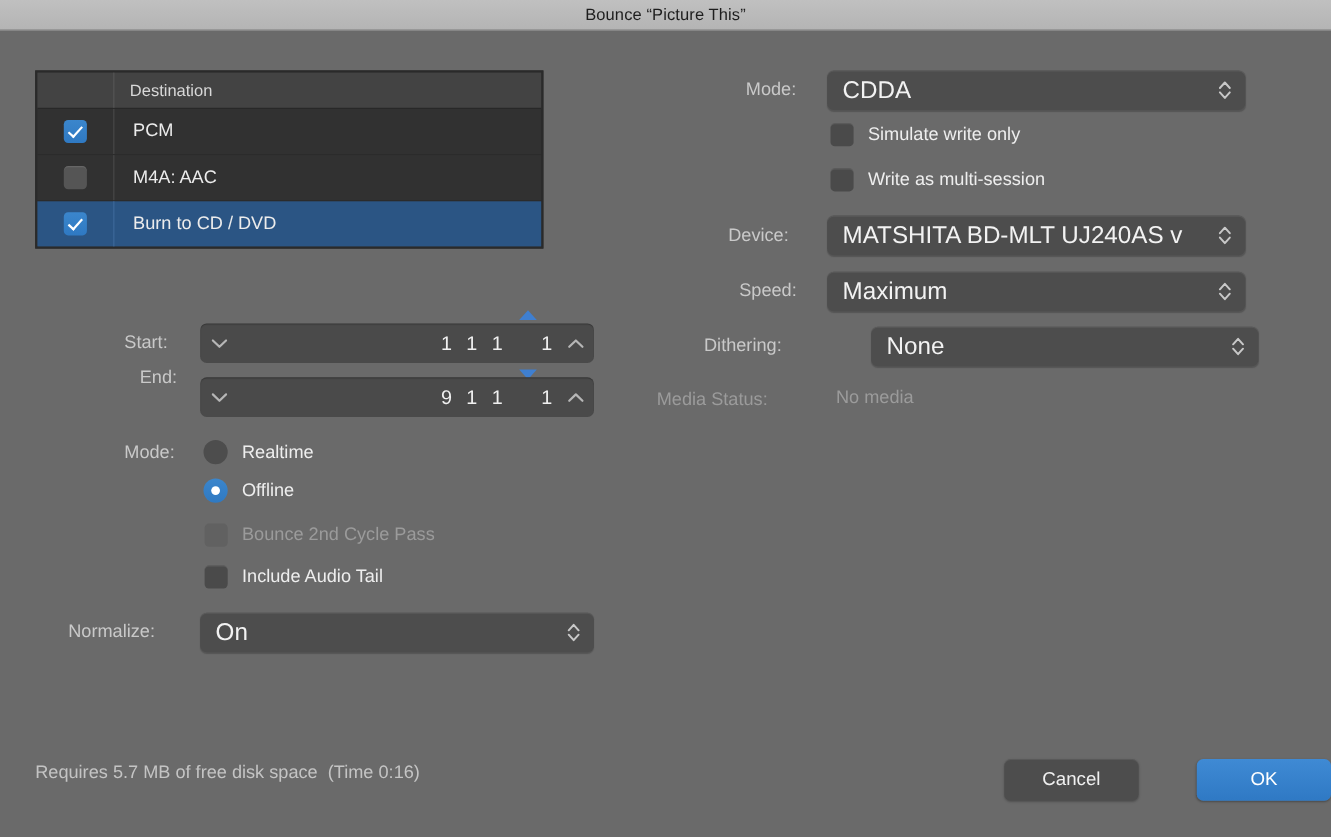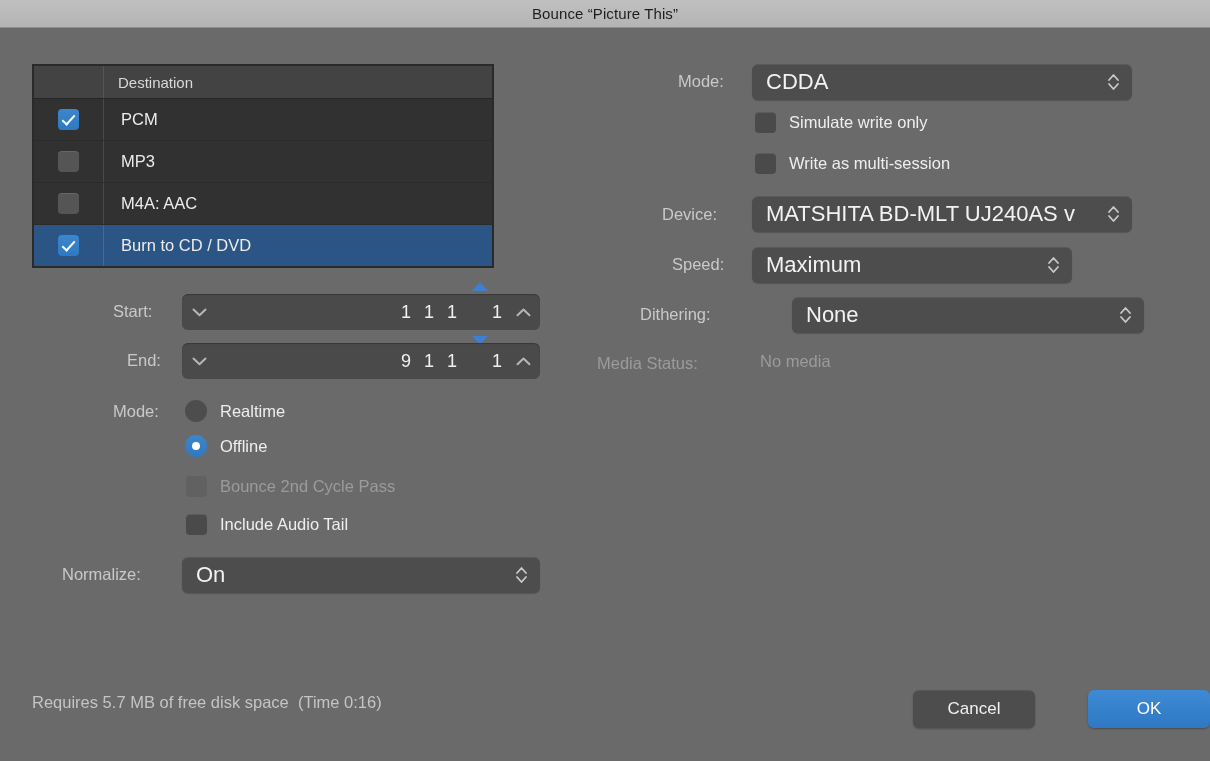--- a/index.html
+++ b/index.html
@@ -296,26 +296,20 @@
       <div class="dest-header-label">Destination</div>
     </div>
 
     <div class="dest-row">
       <div class="dest-row-check">
         <span class="cbox checked"></span>
       </div>
       <div class="dest-row-label">PCM</div>
     </div>
 
-    <div class="dest-row">
-      <div class="dest-row-check">
-        <span class="cbox"></span>
-      </div>
-      <div class="dest-row-label">MP3</div>
-    </div>
 
     <div class="dest-row">
       <div class="dest-row-check">
         <span class="cbox"></span>
       </div>
       <div class="dest-row-label">M4A: AAC</div>
     </div>
 
     <div class="dest-row selected">
       <div class="dest-row-check">
@@ -339,21 +333,21 @@
       <span>1</span>
       <span class="grp2">1</span>
     </span>
     <span class="pos-chev-right">
       <svg width="15" height="9" viewBox="0 0 15 9">
           <path d="M1.5 7.3 L7.5 1.5 L13.5 7.3" fill="none" stroke="#b6b6b6" stroke-width="2" stroke-linecap="round" stroke-linejoin="round"></path>
         </svg>
     </span>
   </div>
 
-  <div class="lbl" style="position:absolute; left:127px; top:322px;">End:</div>
+  <div class="lbl" style="position:absolute; left:127px; top:305px;">End:</div>
   <div class="marker down" style="left:472px; top:307px;"></div>
   <div class="posfield" style="left:182px; top:314px; width:358px;">
     <span class="pos-chev-left">
       <svg width="15" height="9" viewBox="0 0 15 9">
           <path d="M1.5 1.5 L7.5 7.3 L13.5 1.5" fill="none" stroke="#b6b6b6" stroke-width="2" stroke-linecap="round" stroke-linejoin="round"></path>
         </svg>
     </span>
     <span class="pos-values">
       <span>9</span>
       <span>1</span>
@@ -426,21 +420,21 @@
     <span class="popup-text">MATSHITA BD-MLT UJ240AS v</span>
     <span class="popup-arrows">
       <svg width="13" height="20" viewBox="0 0 13 20">
           <path d="M2 8 L6.5 3 L11 8" fill="none" stroke="#c8c8c8" stroke-width="1.8" stroke-linecap="round" stroke-linejoin="round"></path>
           <path d="M2 12 L6.5 17 L11 12" fill="none" stroke="#c8c8c8" stroke-width="1.8" stroke-linecap="round" stroke-linejoin="round"></path>
         </svg>
     </span>
   </div>
 
   <div class="lbl" style="position:absolute; left:672px; top:226px;">Speed:</div>
-  <div class="popup" style="left:752px; top:218px; width:320px;">
+  <div class="popup" style="left:752px; top:218px; width:380px;">
     <span class="popup-text">Maximum</span>
     <span class="popup-arrows">
       <svg width="13" height="20" viewBox="0 0 13 20">
           <path d="M2 8 L6.5 3 L11 8" fill="none" stroke="#c8c8c8" stroke-width="1.8" stroke-linecap="round" stroke-linejoin="round"></path>
           <path d="M2 12 L6.5 17 L11 12" fill="none" stroke="#c8c8c8" stroke-width="1.8" stroke-linecap="round" stroke-linejoin="round"></path>
         </svg>
     </span>
   </div>
 
   <div class="lbl" style="position:absolute; left:640px; top:276px;">Dithering:</div>

